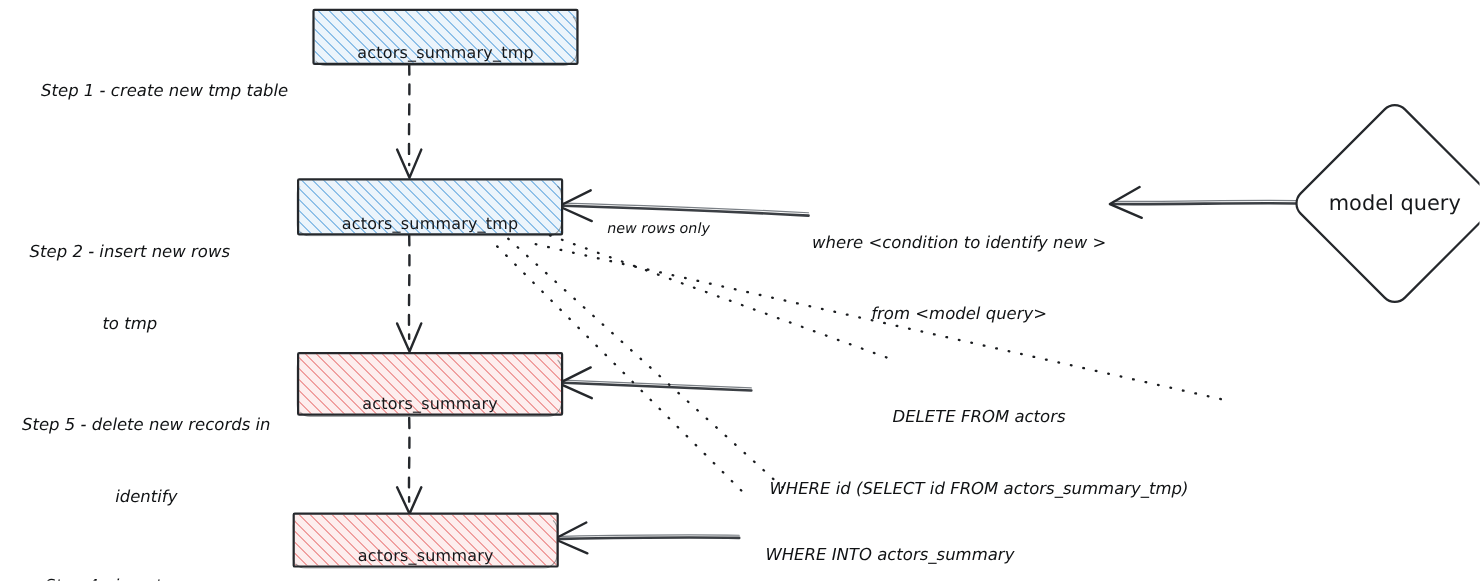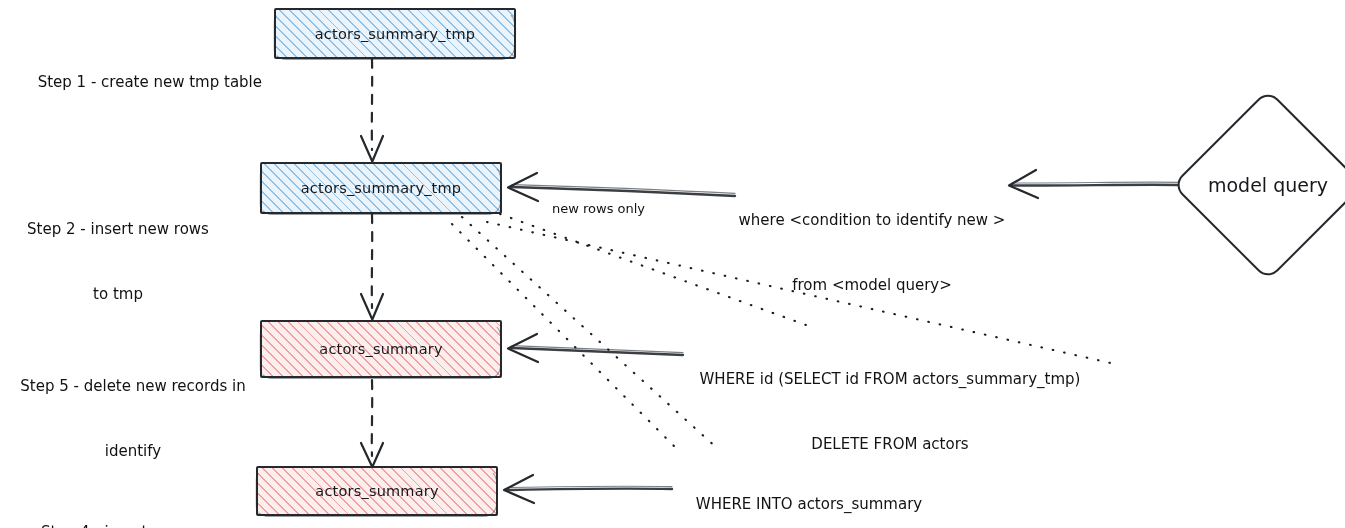--- a/index.html
+++ b/index.html
@@ -29,22 +29,23 @@
     pointer-events: none;
   }
 
   
   .node {
     position: absolute;
     box-sizing: border-box;
     border: 2.2px solid #25282c;
     border-radius: 2px;
     display: flex;
-    align-items: center;
+    align-items: flex-end;
     justify-content: center;
+    margin-left: 10px;
   }
   .node .node-label {
     position: relative;
     font-size: 14.5px;
     color: #16181b;
     letter-spacing: 0.2px;
     white-space: nowrap;
     z-index: 2;
   }
   .node.blue {
@@ -92,20 +93,21 @@
     white-space: nowrap;
   }
 
   
   .txt {
     position: absolute;
     color: #101214;
     font-size: 15px;
     line-height: 1.45;
     white-space: pre;
+    font-style: italic;
   }
   .txt.center { text-align: center; }
   .txt.right  { text-align: right; }
   .txt.small  { font-size: 13px; }
 </style>
 </head>
 <body>
 
 <div id="canvas">
 
@@ -200,22 +202,22 @@
   <div class="diamond-label" style="left:1196px; top:168px; width:144px; height:34px;">model query</div>
 
   <div class="txt small" style="left:552px; top:200px;">new rows only</div>
 
   <div class="txt center" style="left:728px; top:166px; width:288px;">
     <div>where &lt;condition to identify new &gt;</div>
     <div>from &lt;model query&gt;</div>
   </div>
 
   <div class="txt center" style="left:680px; top:325px; width:420px;">
+    <div>DELETE FROM actors</div>
     <div>WHERE id (SELECT id FROM actors_summary_tmp)</div>
-    <div>DELETE FROM actors</div>
   </div>
 
   <div class="txt center" style="left:668px; top:450px; width:282px;">
     <div>WHERE INTO actors_summary</div>
     
   </div>
 
 </div>
 
 </body></html>

